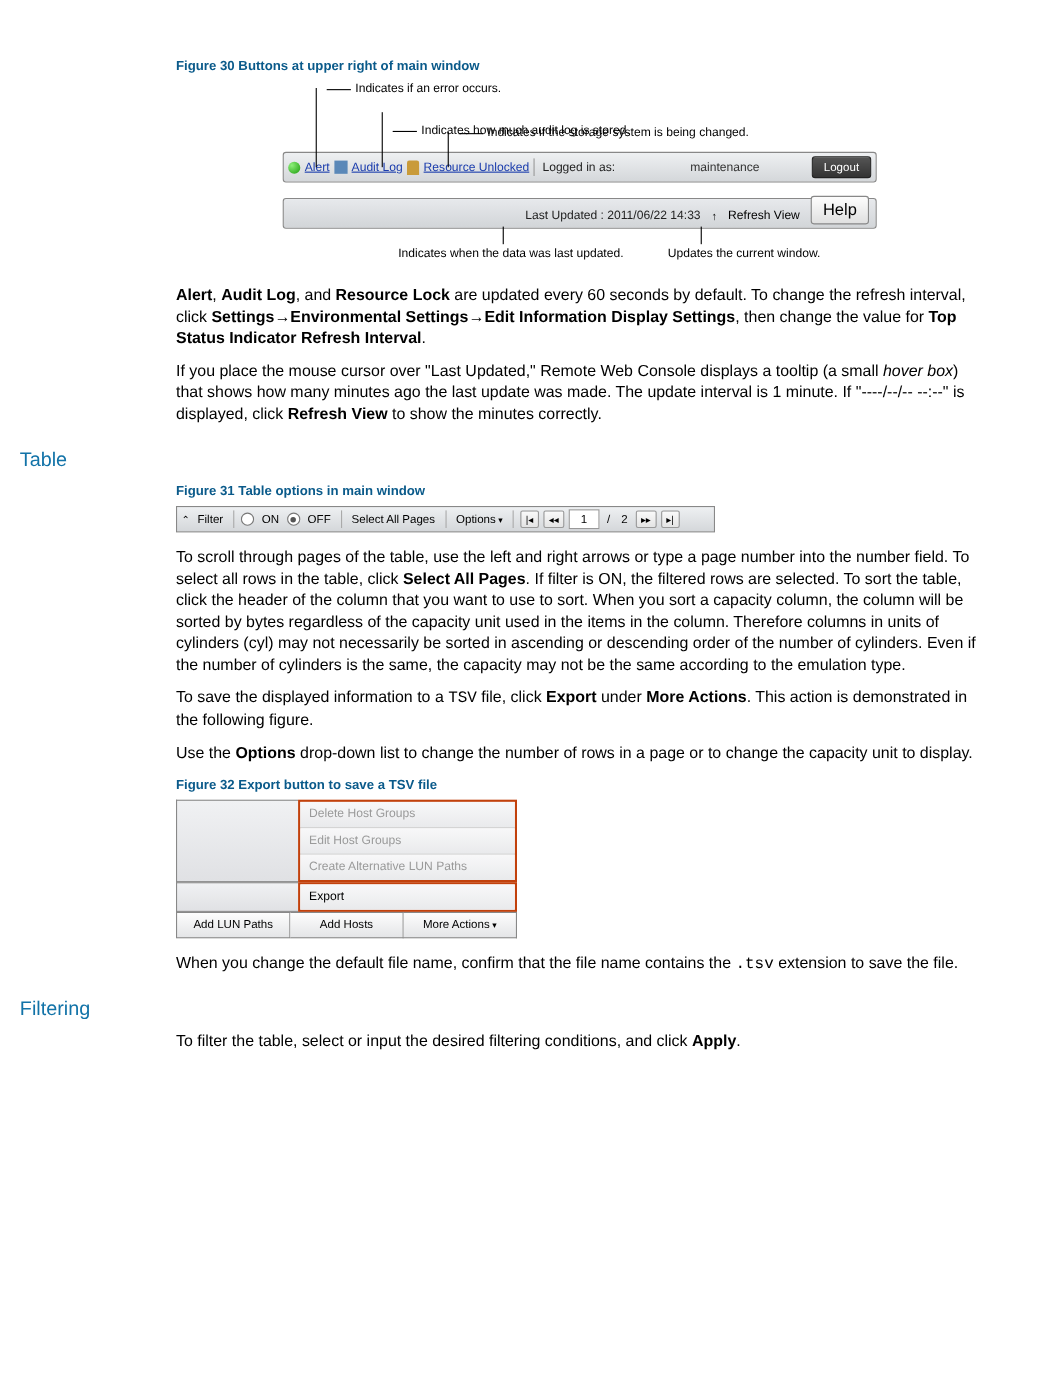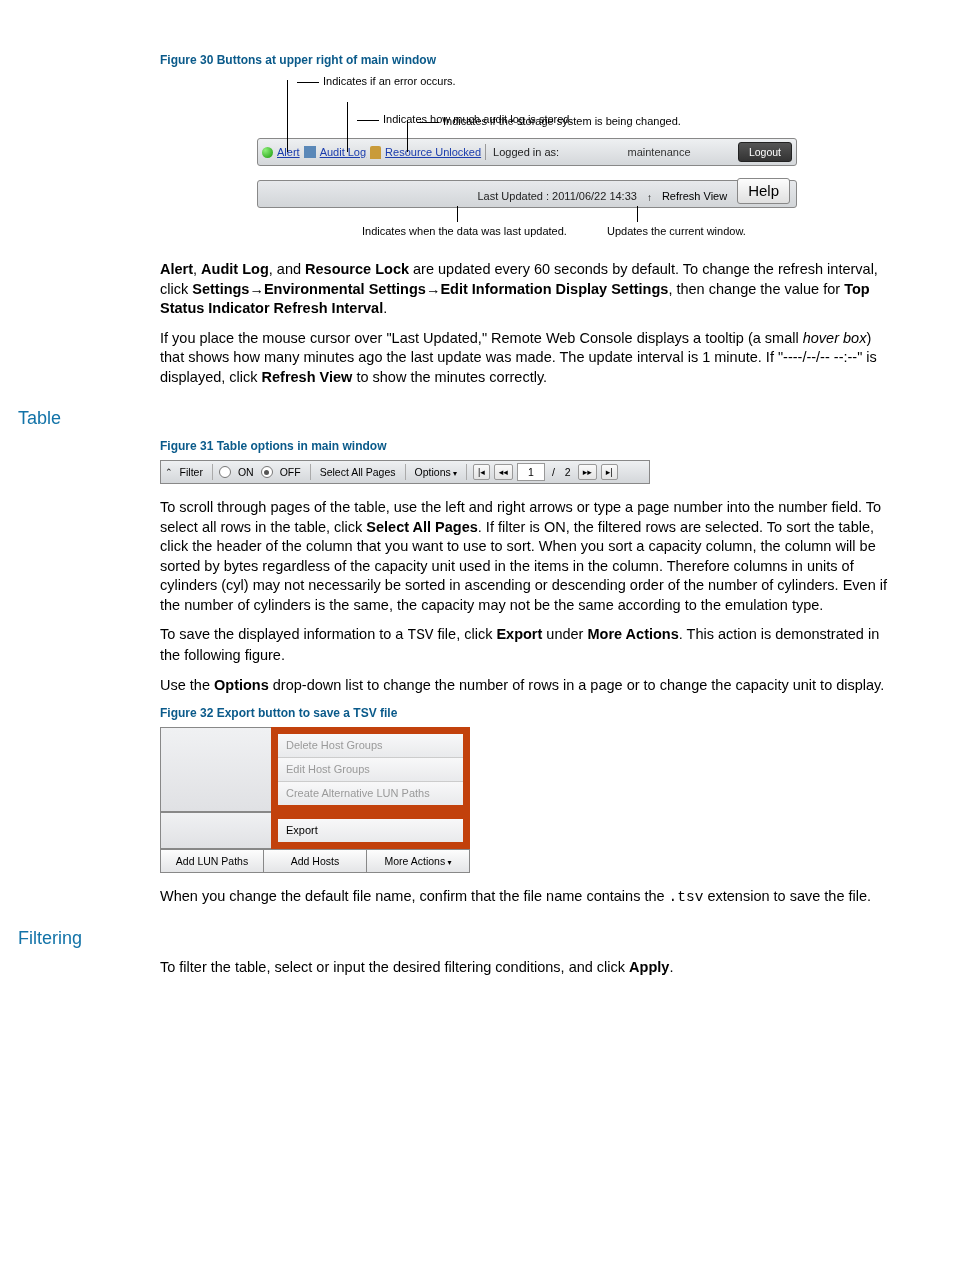--- a/index.html
+++ b/index.html
@@ -111,21 +111,21 @@
   .fig31 .pagefield { width:22px;text-align:center;border:1px solid #999;background:#fff;font-size:10.5px;padding:1px 2px;}
   .fig31 .opt::after{content:" ▾";font-size:8px;}
   
   .fig32 {
     margin:6px 0 14px 0;
     width:310px;
     font-size:11px;
     font-family:Verdana,Arial,sans-serif;
   }
   .fig32 .menubox {
-    border:7px solid #c2410c;
+    border:2px solid #c2410c;
     background:#f3f4f5;
   }
   .fig32 .mrow { padding:4px 8px; border-bottom:1px solid #ccc; background:linear-gradient(#f8f8f9,#e9eaec);}
   .fig32 .mrow.dim { color:#9a9a9a; }
   .fig32 .mrow:last-child{border-bottom:none;}
   .fig32 .lower {
     display:flex;
     margin-top:0;
   }
   .fig32 .lower .menubox { flex:1;}

